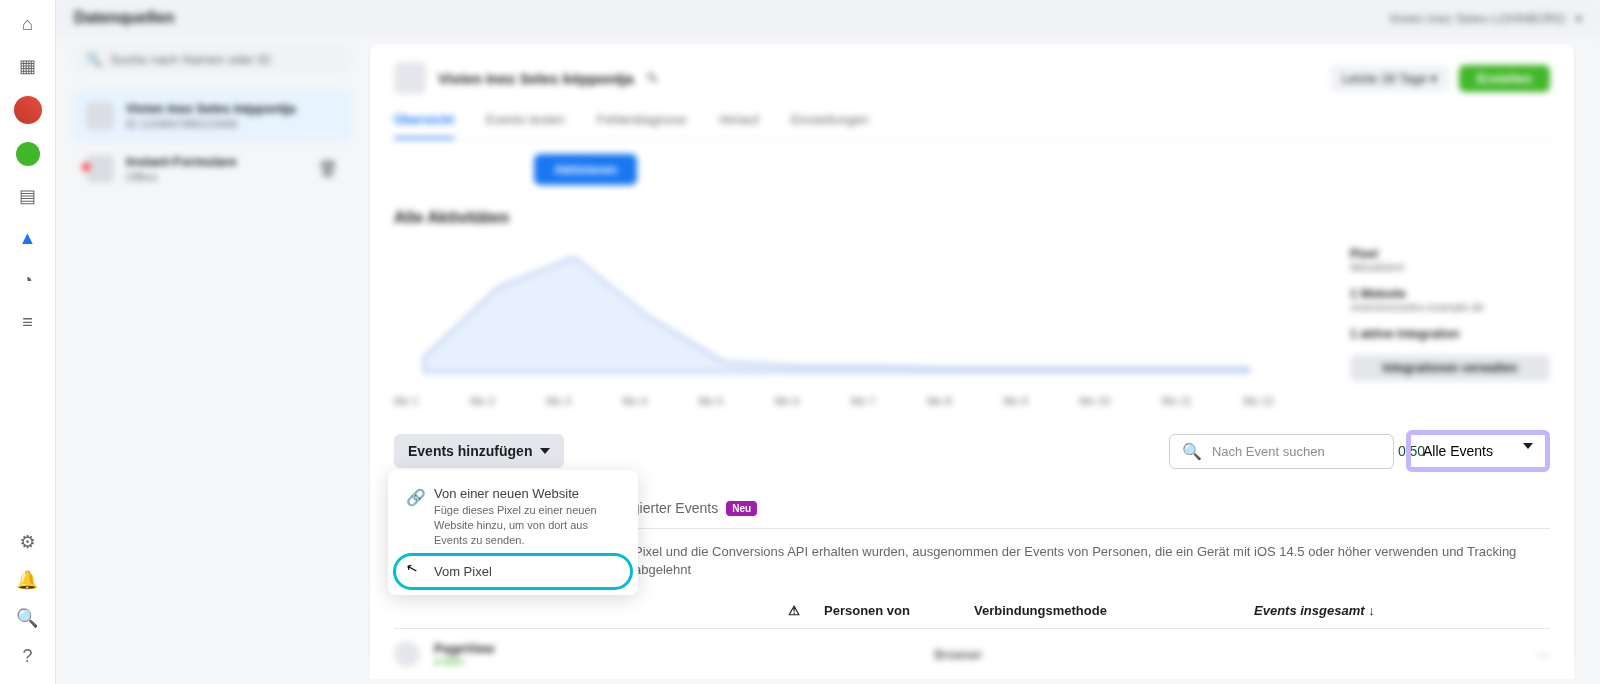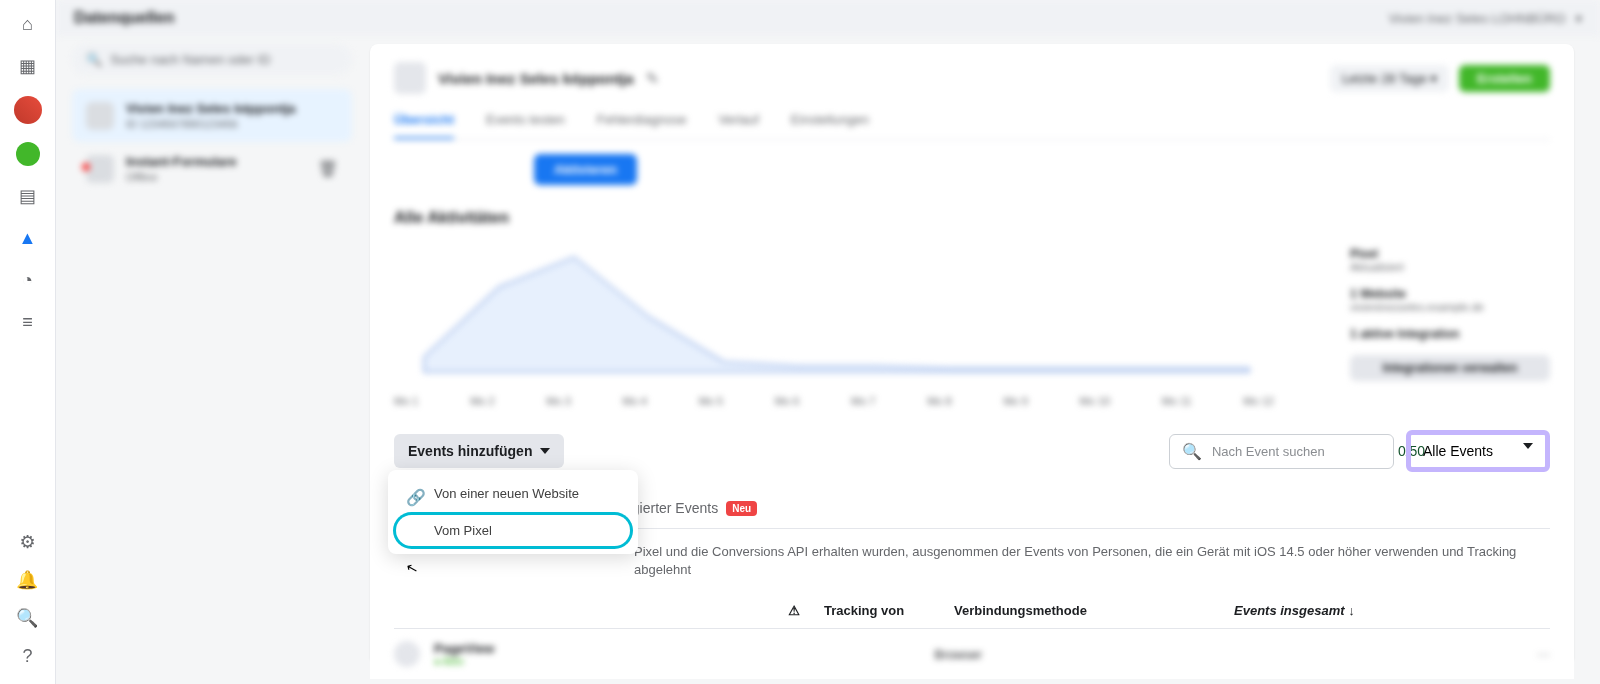--- a/index.html
+++ b/index.html
@@ -89,28 +89,28 @@
     .menu-item.highlighted { box-shadow: 0 0 0 3px #00bcd4; border-radius: 16px; }
     .menu-icon { width: 18px; flex-shrink: 0; color: #65676b; display: flex; align-items: flex-start; padding-top: 2px; }
     .menu-text { display: flex; flex-direction: column; gap: 2px; }
     .menu-title { font-size: 13px; font-weight: 400; color: #404040; }
     .menu-desc { font-size: 11px; color: #65676b; line-height: 1.35; }
     .cursor-arrow { position: absolute; left: 18px; top: 90px; font-size: 14px; color: #000; z-index: 26; pointer-events: none; transform: rotate(-15deg); }
     
     .tabs-row { display: flex; align-items: center; gap: 24px; border-bottom: 1px solid #e4e6eb; margin-top: 18px; }
     .sub-tab { padding: 10px 0 12px; font-size: 14px; color: #65676b; cursor: pointer; display: flex; align-items: center; gap: 8px; }
     .sub-tab.partial-hidden { margin-left: 230px; }
-    .badge-neu { background: #ef4444; color: #fff; font-size: 10px; padding: 2px 6px; border-radius: 4px; font-weight: 600; }
+    .badge-neu { background: #a21caf; color: #fff; font-size: 10px; padding: 2px 6px; border-radius: 4px; font-weight: 600; }
     
     .desc-text { font-size: 13px; color: #65676b; padding: 14px 0; margin-left: 240px; line-height: 1.4; }
     
     .table-header { display: flex; align-items: center; font-size: 13px; font-weight: 600; color: #1c1e21; padding: 10px 0; border-bottom: 1px solid #e4e6eb; }
     .th-warn { width: 60px; margin-left: 370px; text-align: center; }
     .th-used { width: 130px; }
-    .th-method { width: 280px; }
+    .th-method { width: 280px; margin-left: 20px; }
     .th-total { width: 180px; font-style: italic; }
     
     .table-row { display: flex; align-items: center; padding: 12px 0; filter: blur(3px); font-size: 13px; color: #1c1e21; }
     .tr-icon { width: 26px; height: 26px; background: #e4e6eb; border-radius: 50%; margin-right: 14px; }
     .tr-name { display: flex; flex-direction: column; }
     .tr-active { font-size: 10px; color: #42b72a; }
     .tr-method-val { margin-left: 440px; }
   </style>
 </head>
 <body>
@@ -225,20 +225,21 @@
     <button class="add-events-btn">
       <span>Events hinzufügen</span>
       <span class="caret-down"></span>
     </button>
 
     <div class="dropdown-menu">
       <div class="menu-item">
         <div class="menu-icon">🔗</div>
         <div class="menu-text">
           <span class="menu-title">Von einer neuen Website</span>
+          <span class="menu-desc">Füge dieses Pixel zu einer neuen Website hinzu, um von dort aus Events zu senden.</span>
         </div>
       </div>
       <div class="menu-item highlighted">
         <div class="menu-icon"></div>
         <div class="menu-text">
           <span class="menu-title">Vom Pixel</span>
         </div>
       </div>
       <div class="cursor-arrow">↖</div>
     </div>
@@ -258,21 +259,21 @@
     <div class="sub-tab partial-hidden">
       <span>egierter Events</span>
       <span class="badge-neu">Neu</span>
     </div>
   </div>
 
   <div class="desc-text">Pixel und die Conversions API erhalten wurden, ausgenommen der Events von Personen, die ein Gerät mit iOS 14.5 oder höher verwenden und Tracking abgelehnt</div>
 
   <div class="table-header">
     <div class="th-warn"><span>⚠</span></div>
-    <div class="th-used">Tracking von</div>
+    <div class="th-used">Personen von</div>
     <div class="th-method">Verbindungsmethode</div>
     <div class="th-total">Events insgesamt ↓</div>
   </div>
 
   <div class="table-row">
     <div class="tr-icon"></div>
     <div class="tr-name">
       <span style="font-weight:600;">PageView</span>
       <span class="tr-active">● <span>Aktiv</span></span>
     </div>

